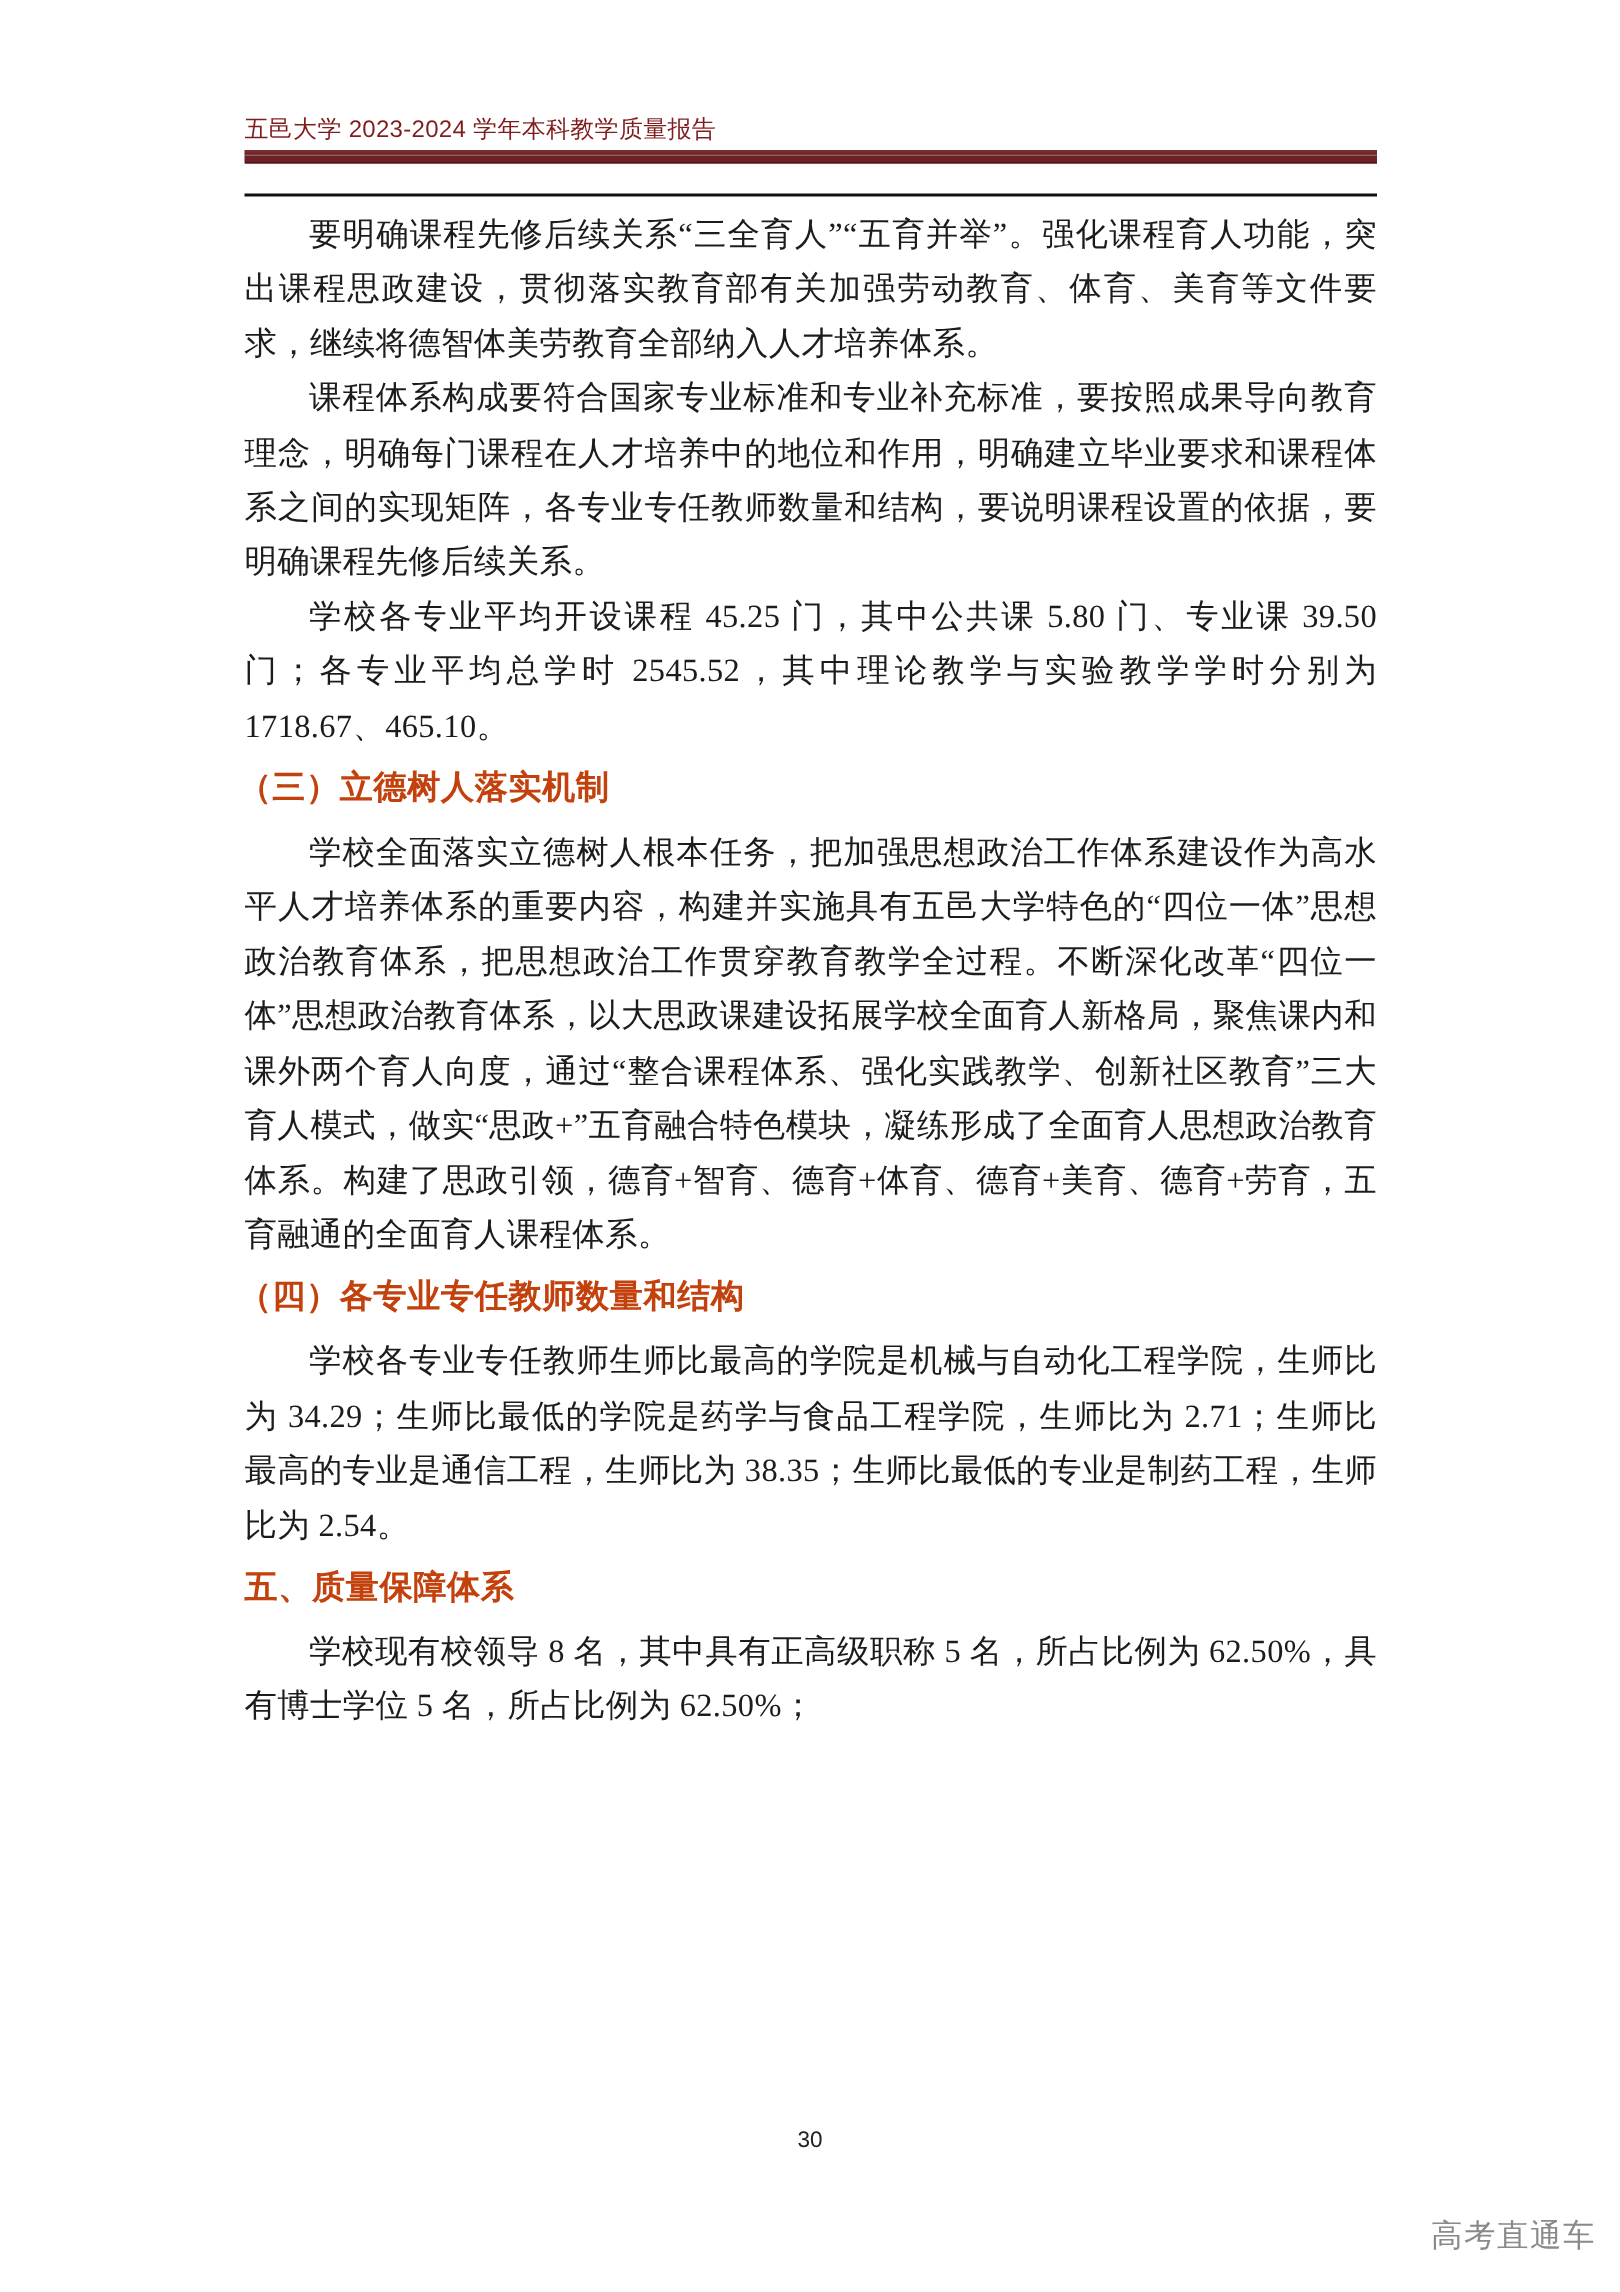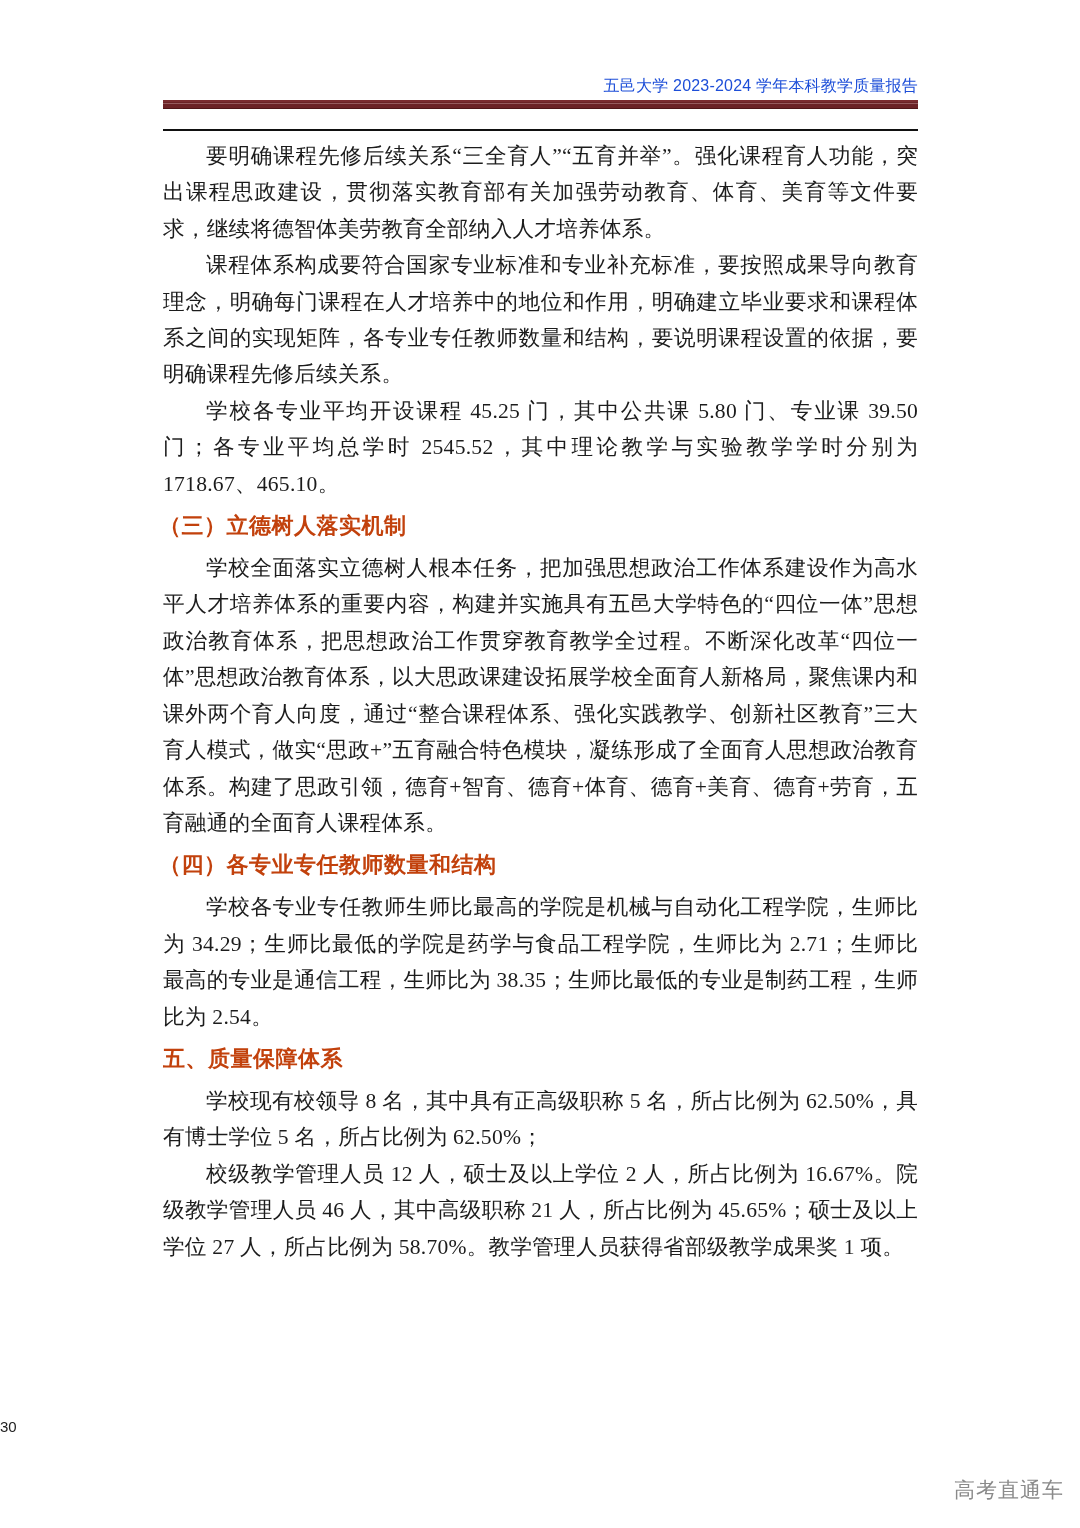--- a/index.html
+++ b/index.html
@@ -12,24 +12,24 @@
       height: 1528px;
       position: relative;
       overflow: hidden;
       color: #1a1a1a;
     }
     .page-header-title {
       position: absolute;
       left: 163px;
       width: 755px;
       top: 76px;
-      text-align: right;
+      text-align: left;
       font-family: "Liberation Sans", "DejaVu Sans", sans-serif;
       font-size: 16px;
-      color: #1d4ed8;
+      color: #7f1d1d;
       letter-spacing: 0.2px;
     }
     .rule-maroon {
       position: absolute;
       left: 163px;
       width: 755px;
       top: 100px;
       height: 9px;
       background: #6b2226;
       box-shadow: inset 0 2px 0 #7a2c30, inset 0 -1px 0 #4f1518;
@@ -77,20 +77,21 @@
       letter-spacing: 0.5px;
     }
     h2.sec.sub {
       margin-left: -4px;
     }
     .page-number {
       position: absolute;
       left: 0;
       width: 1080px;
       top: 1418px;
+      text-align: center;
       font-family: "Liberation Sans", "DejaVu Sans", sans-serif;
       font-size: 15px;
       color: #222;
     }
     .watermark {
       position: absolute;
       right: 16px;
       top: 1476px;
       font-family: "DejaVu Sans", "Liberation Sans", sans-serif;
       font-size: 21px;
@@ -113,17 +114,16 @@
   <p class="body">学校各专业平均开设课程 45.25 门，其中公共课 5.80 门、专业课 39.50 门；各专业平均总学时 2545.52，其中理论教学与实验教学学时分别为 1718.67、465.10。</p>
 
   <h2 class="sec sub">（三）立德树人落实机制</h2>
   <p class="body">学校全面落实立德树人根本任务，把加强思想政治工作体系建设作为高水平人才培养体系的重要内容，构建并实施具有五邑大学特色的“四位一体”思想政治教育体系，把思想政治工作贯穿教育教学全过程。不断深化改革“四位一体”思想政治教育体系，以大思政课建设拓展学校全面育人新格局，聚焦课内和课外两个育人向度，通过“整合课程体系、强化实践教学、创新社区教育”三大育人模式，做实“思政+”五育融合特色模块，凝练形成了全面育人思想政治教育体系。构建了思政引领，德育+智育、德育+体育、德育+美育、德育+劳育，五育融通的全面育人课程体系。</p>
 
   <h2 class="sec sub">（四）各专业专任教师数量和结构</h2>
   <p class="body">学校各专业专任教师生师比最高的学院是机械与自动化工程学院，生师比为 34.29；生师比最低的学院是药学与食品工程学院，生师比为 2.71；生师比最高的专业是通信工程，生师比为 38.35；生师比最低的专业是制药工程，生师比为 2.54。</p>
 
   <h2 class="sec">五、质量保障体系</h2>
   <p class="body">学校现有校领导 8 名，其中具有正高级职称 5 名，所占比例为 62.50%，具有博士学位 5 名，所占比例为 62.50%；</p>
-  <p class="body">校级教学管理人员 12 人，硕士及以上学位 2 人，所占比例为 16.67%。院级教学管理人员 46 人，其中高级职称 21 人，所占比例为 45.65%；硕士及以上学位 27 人，所占比例为 58.70%。教学管理人员获得省部级教学成果奖 1 项。</p>
 </div>
 
 <div class="page-number">30</div>
 <div class="watermark">高考直通车</div>
 
 </body></html>

